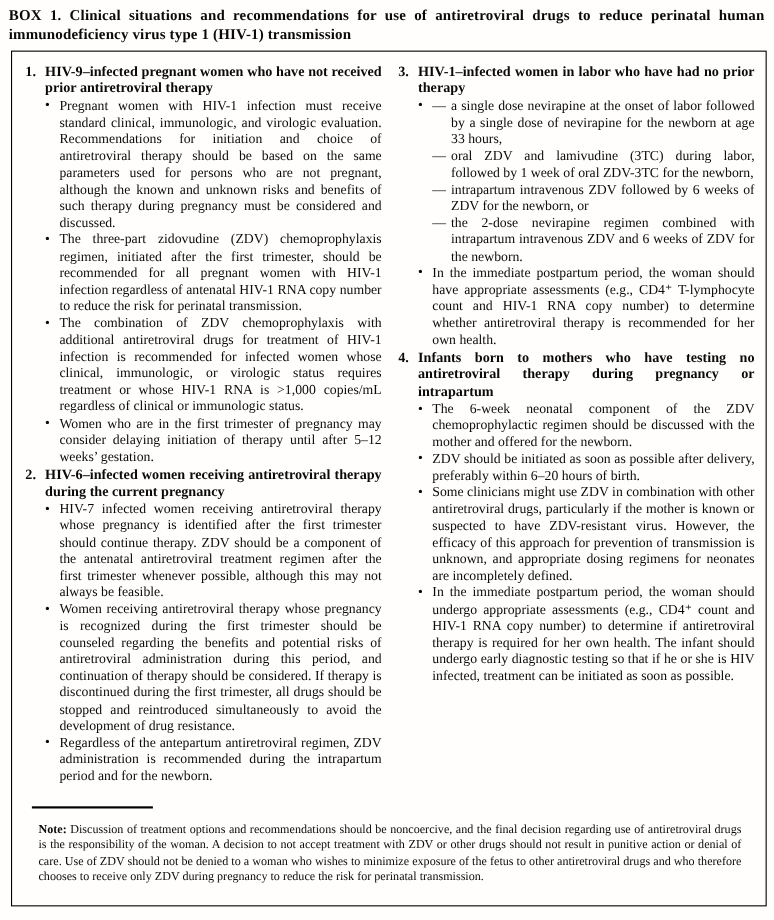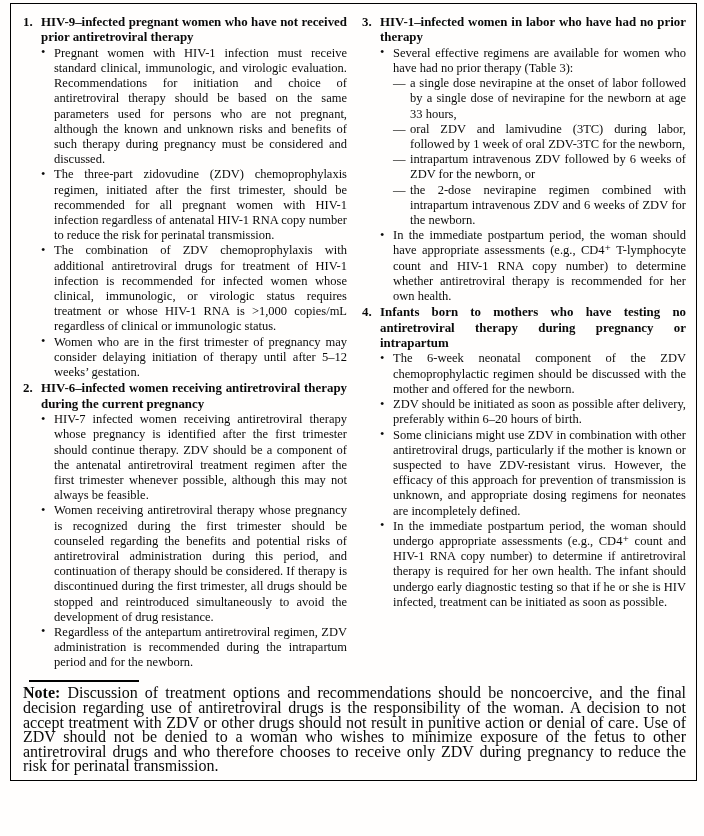--- a/index.html
+++ b/index.html
@@ -46,32 +46,33 @@
   .bullet { position: relative; padding-left: 13px; text-align: justify; }
   .bullet > .marker { position: absolute; left: 0; top: -0.5px; }
 
   .dashes { margin: 0; padding: 0; list-style: none; }
   .dash { position: relative; padding-left: 17px; text-align: justify; }
   .dash > .marker { position: absolute; left: 0; }
 
   .note { margin-top: auto; padding-top: 2px; flex: 0 0 auto; }
   .note-rule { width: 110px; border-top: 2px solid #000; margin: 0 0 4px 6px; }
   .note-text {
-    margin: 0;
-    font-size: 16px;
+    margin: 12px;
+    font-size: 11px;
     line-height: 14.6px;
     text-align: justify;
   }
   .note-label { font-weight: 700; }
 </style>
 </head>
 <body>
 
 <div class="page">
 
+  <div class="box-title">BOX 1. Clinical situations and recommendations for use of antiretroviral drugs to reduce perinatal human immunodeficiency virus type 1 (HIV-1) transmission</div>
 
   <div class="box">
     <div class="columns">
 
       <div class="col">
 
         <div class="section">
           <h3 class="sec-head">
             <span class="sec-num">1.</span>
             <span>HIV-9–infected pregnant women who have not received prior antiretroviral therapy</span>
@@ -122,21 +123,20 @@
       <div class="col">
 
         <div class="section">
           <h3 class="sec-head">
             <span class="sec-num">3.</span>
             <span>HIV-1–infected women in labor who have had no prior therapy</span>
           </h3>
           <ul class="bullets">
             <li class="bullet">
               <span class="marker">•</span>
-              <span>Several effective regimens are available for women who have had no prior therapy (Table 3):</span>
               <ul class="dashes">
                 <li class="dash">
                   <span class="marker">—</span>
                   <span>a single dose nevirapine at the onset of labor followed by a single dose of nevirapine for the newborn at age 33 hours,</span>
                 </li>
                 <li class="dash">
                   <span class="marker">—</span>
                   <span>oral ZDV and lamivudine (3TC) during labor, followed by 1 week of oral ZDV-3TC for the newborn,</span>
                 </li>
                 <li class="dash">

